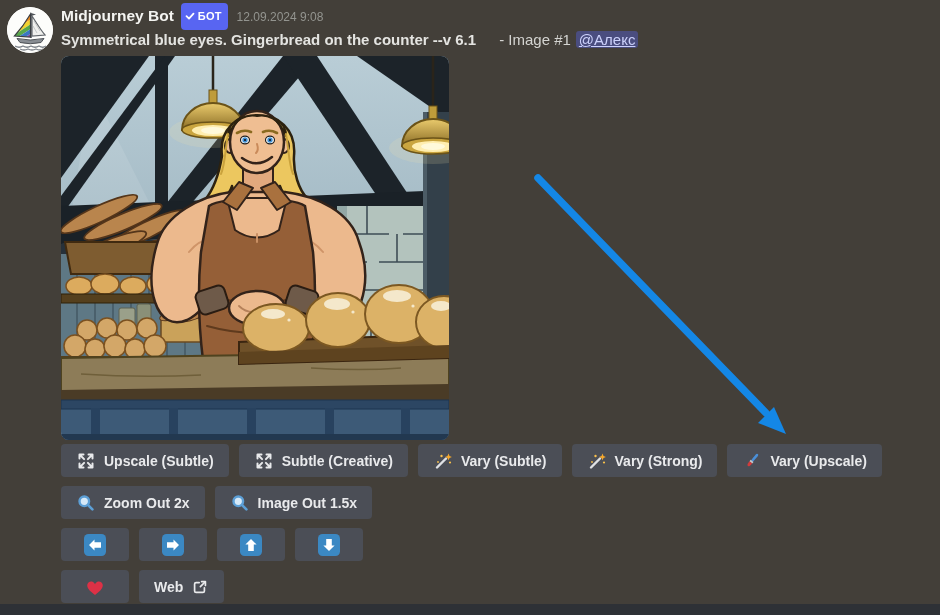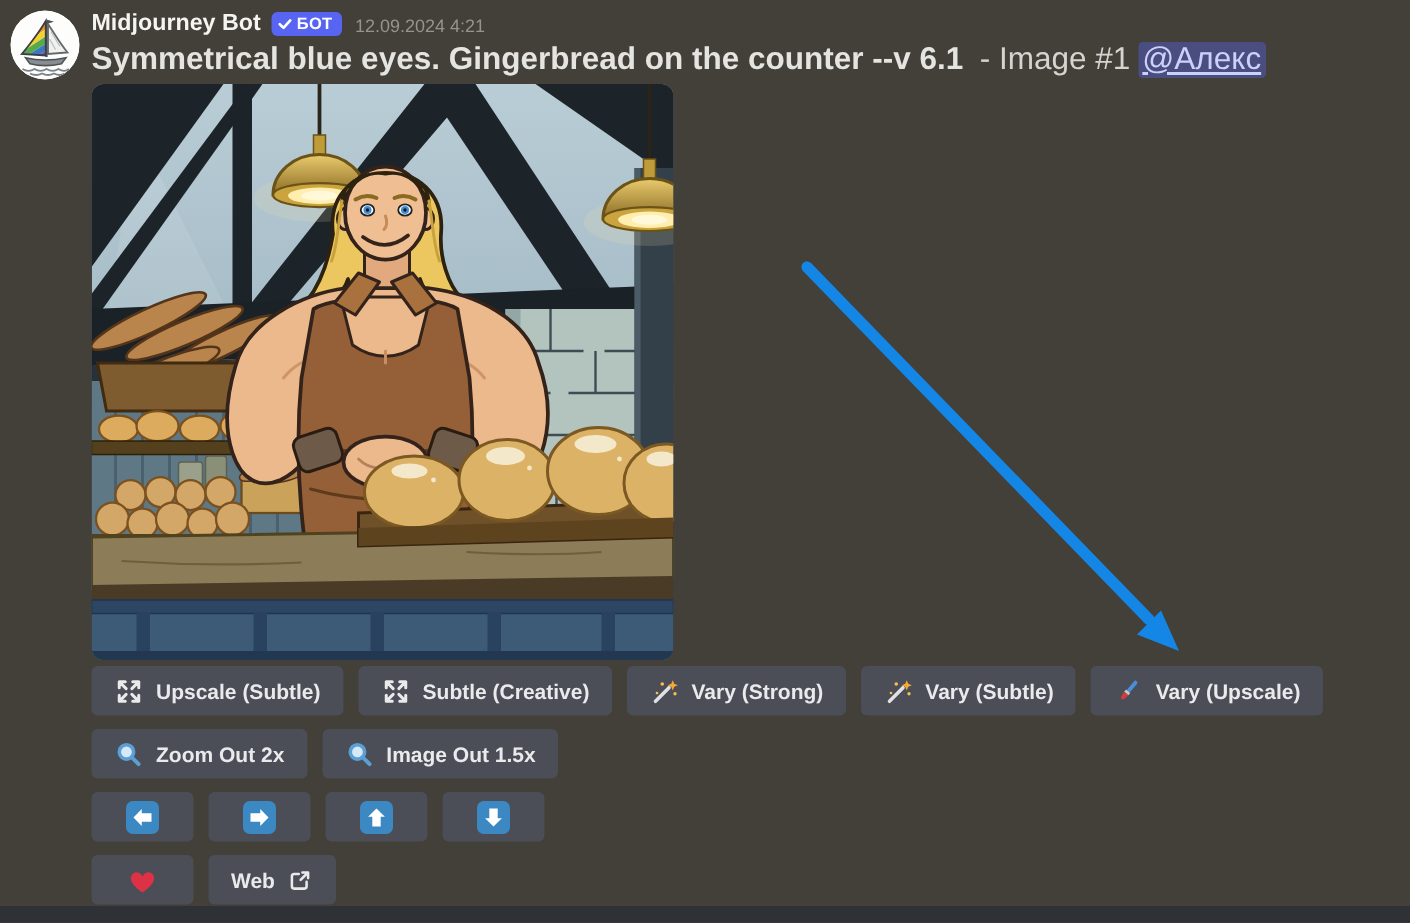--- a/index.html
+++ b/index.html
@@ -5,27 +5,27 @@
   html,body{margin:0;padding:0;}
   body{width:940px;height:615px;overflow:hidden;background:#433f39;font-family:"Liberation Sans",sans-serif;position:relative;}
   .screen{position:absolute;inset:0;}
 
   .message{position:absolute;top:5px;left:7px;width:900px;}
   .avatar{position:absolute;left:0;top:2px;width:46px;height:46px;border-radius:50%;background:#fdfdfb;overflow:hidden;}
   .content{margin-left:54px;width:860px;}
 
   .header-line{display:flex;align-items:center;gap:7px;height:22px;}
   .bot-name{color:#f4f4f1;font-weight:700;font-size:15.5px;}
-  .bot-badge{background:#5865f2;color:#fff;font-size:11px;font-weight:700;height:16px;line-height:16px;
+  .bot-badge{background:#5865f2;color:#fff;font-size:11px;font-weight:700;height:27px;line-height:16px;
              padding:0 6px 0 4px;border-radius:4px;display:inline-flex;align-items:center;gap:3px;letter-spacing:.2px;}
   .timestamp{color:#93948f;font-size:12px;margin-left:2px;margin-top:2px;}
 
-  .prompt-line{margin-top:2px;height:21px;font-size:21px;color:#e4e4e1;display:flex;align-items:center;}
+  .prompt-line{margin-top:2px;height:21px;font-size:15px;color:#e4e4e1;display:flex;align-items:center;}
   .prompt-bold{font-weight:700;}
-  .prompt-suffix{color:#d4d4d1;margin-left:11px;font-weight:400;}
+  .prompt-suffix{color:#d4d4d1;margin-left:23px;font-weight:400;}
   .mention{background:rgba(88,101,242,.38);color:#ccd1fb;border-radius:3px;padding:0 3px;margin-left:5px;font-weight:500;text-decoration:underline;}
 
   .gen-image{margin-top:6px;width:388px;height:384px;border-radius:8px;overflow:hidden;background:#23282e;}
   .gen-image svg{display:block;}
 
   .btn-row{display:flex;gap:10px;margin-top:9px;}
   .btn-row.first{margin-top:4px;}
   .btn{height:33px;background:#4b4e56;border:none;border-radius:4px;color:#e9eaec;font-size:14px;font-weight:600;
        display:inline-flex;align-items:center;justify-content:center;gap:8px;padding:0 15px;
        font-family:"Liberation Sans",sans-serif;cursor:pointer;text-align:center;}
@@ -70,21 +70,21 @@
 
     <div class="content">
       <div class="header-line">
         <span class="bot-name">Midjourney Bot</span>
         <span class="bot-badge">
           <svg width="10" height="10" viewBox="0 0 10 10">
             <path d="M1.5 5.2 L4 7.6 L8.5 2.6" stroke="#fff" stroke-width="1.8" fill="none" stroke-linecap="round" stroke-linejoin="round"></path>
           </svg>
           <span>БОТ</span>
         </span>
-        <span class="timestamp">12.09.2024 4:21</span>
+        <span class="timestamp">12.09.2024 9:08</span>
       </div>
 
       <div class="prompt-line">
         <span class="prompt-bold">Symmetrical blue eyes. Gingerbread on the counter --v 6.1</span>
         <span class="prompt-suffix">- Image #1</span>
         <span class="mention">@Алекс</span>
       </div>
 
       <div class="gen-image">
         <svg width="388" height="384" viewBox="0 0 388 384">
@@ -259,31 +259,31 @@
           <span>Subtle (Creative)</span>
         </button>
         <button class="btn">
           <svg width="20" height="20" viewBox="0 0 20 20">
             <line x1="4" y1="16.5" x2="13" y2="7.5" stroke="#dfe1e4" stroke-width="2.4" stroke-linecap="round"></line>
             <path d="M15.5 2.5 l1 2.4 2.4 1 -2.4 1 -1 2.4 -1 -2.4 -2.4 -1 2.4 -1 z" fill="#f7a92c"></path>
             <circle cx="8.5" cy="5" r="1.2" fill="#f9c04b"></circle>
               <circle cx="17" cy="11.5" r="1.1" fill="#f9c04b"></circle>
               <circle cx="5" cy="11" r="0.9" fill="#f9c04b"></circle>
           </svg>
-          <span>Vary (Strong)</span>
+          <span>Vary (Subtle)</span>
         </button>
         <button class="btn">
           <svg width="20" height="20" viewBox="0 0 20 20">
             <line x1="4" y1="16.5" x2="13" y2="7.5" stroke="#dfe1e4" stroke-width="2.4" stroke-linecap="round"></line>
             <path d="M15.5 2.5 l1 2.4 2.4 1 -2.4 1 -1 2.4 -1 -2.4 -2.4 -1 2.4 -1 z" fill="#f7a92c"></path>
             <circle cx="8.5" cy="5" r="1.2" fill="#f9c04b"></circle>
               <circle cx="17" cy="11.5" r="1.1" fill="#f9c04b"></circle>
               <circle cx="5" cy="11" r="0.9" fill="#f9c04b"></circle>
           </svg>
-          <span>Vary (Subtle)</span>
+          <span>Vary (Strong)</span>
         </button>
         <button class="btn">
           <svg width="20" height="20" viewBox="0 0 20 20">
             <g transform="rotate(40 10 10)">
               <rect x="8.7" y="1" width="2.6" height="9" rx="1.3" fill="#4a8fd8"></rect>
               <rect x="8.2" y="9.8" width="3.6" height="2" fill="#c4c9cf"></rect>
               <path d="M8.2 11.8 h3.6 l-0.4 3.4 q-1.4 2.8 -2.8 0 z" fill="#d23c3c"></path>
             </g>
           </svg>
           <span>Vary (Upscale)</span>

